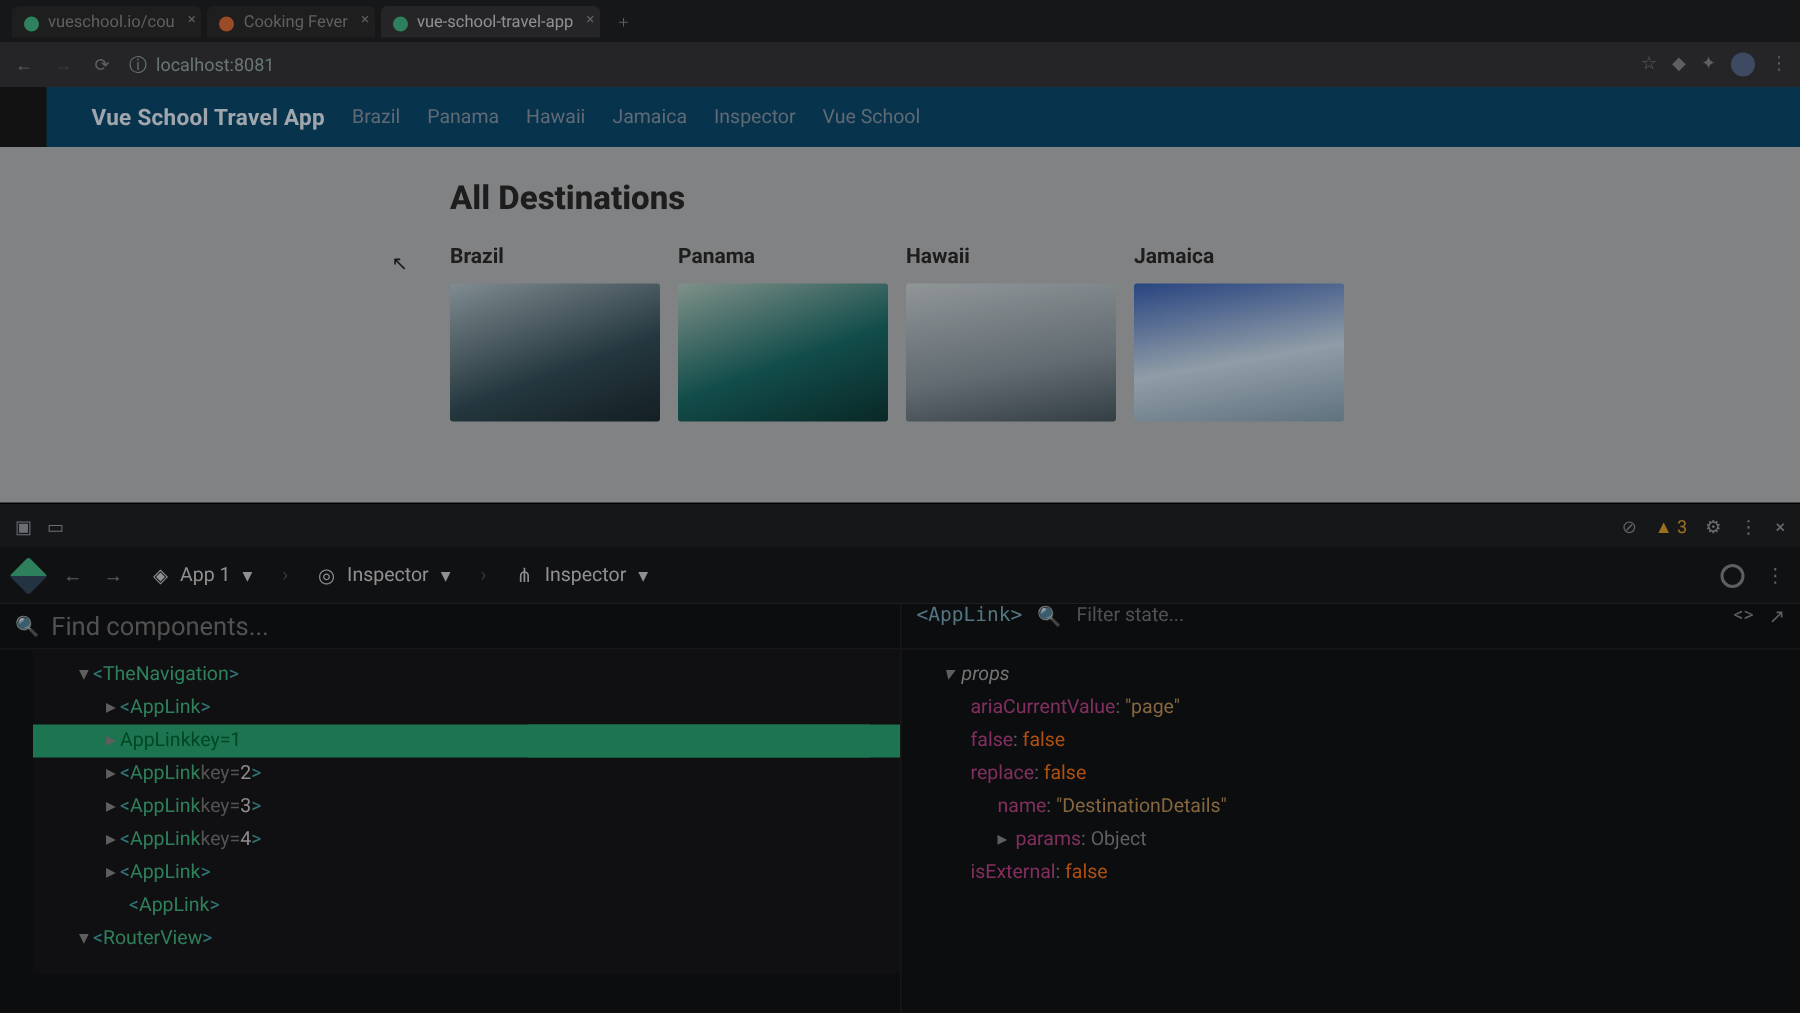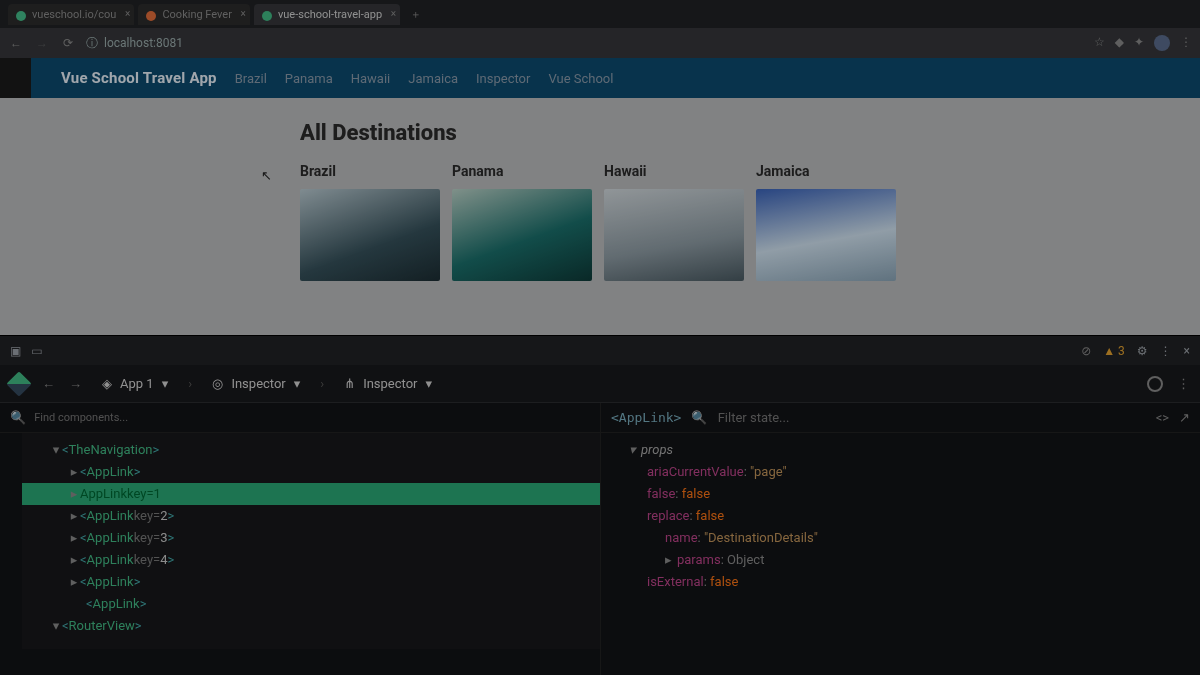--- a/index.html
+++ b/index.html
@@ -71,21 +71,21 @@
   .row .keynum { color:#c9c9c9; }
   .row.ind1 { padding-left:46px; }
   .row.ind2 { padding-left:64px; }
   .row.sel { background:#2aa775; color:#08261a; }
   .row.sel .accent, .row.sel .key, .row.sel .keynum { color:#063; }
   .row.selbar { position:relative; }
   .row.selbar::after { content:""; position:absolute; left:330px; right:20px; top:0; bottom:0; background:#2aa775; }
   .treewrap { background:#17181b; margin:0 0 0 22px; padding-bottom:6px; }
 
   .statepane { flex:1; background:#121316; border-left:1px solid #222; }
-  .statehead { height:30px; display:flex; align-items:center; gap:10px; padding:0 10px; color:#bbb; font-size:13px; border-bottom:1px solid #222; }
+  .statehead { height:30px; display:flex; align-items:flex-start; gap:10px; padding:0 10px; color:#bbb; font-size:13px; border-bottom:1px solid #222; }
   .statehead .cname { color:#7ab; font-family:ui-monospace,Menlo,monospace; }
   .state { font-family: ui-monospace, Menlo, Consolas, monospace; font-size:13px; line-height:22px; padding:6px 12px; color:#bbb; }
   .state .k { color:#b48; }
   .state .s { color:#c0935a; }
   .state .b { color:#f97316; }
   .state .o { color:#888; }
   .state .hdr { color:#a6a6a6; }
   .state .ar { color:#888; width:12px; display:inline-block; }
   .sticons { margin-left:auto; display:flex; gap:10px; color:#888; }
   .stline { padding-left:16px;font-style:italic; }
@@ -207,21 +207,21 @@
   <span class="grow"></span>
   <span class="tgt"></span>
   <span style="color:#888">⋮</span>
 </div>
 
 <div class="panes">
 
   <div class="treepane">
     <div class="treesearch">
       <span>🔍</span>
-      <input style="background: transparent; border: 0px; color: rgb(187, 187, 187); outline: none; font-size: 11px; width: 100%;" placeholder="Find components...">
+      <input style="background: transparent; border: 0px; color: rgb(187, 187, 187); outline: none; font-size: 17px; width: 100%;" placeholder="Find components...">
     </div>
     <div class="treewrap">
     <div class="tree">
       <div class="row"><span class="arrow">▾</span> <span class="tag">&lt;</span><span class="accent">TheNavigation</span><span class="tag">&gt;</span></div>
       <div class="row ind1"><span class="arrow">▸</span> <span class="tag">&lt;</span><span class="accent">AppLink</span><span class="tag">&gt;</span></div>
       <div class="row ind1 sel selbar"><span class="arrow">▸</span>  <span class="accent">AppLink</span> <span class="key">key=</span><span class="keynum">1</span></div>
       <div class="row ind1"><span class="arrow">▸</span> <span class="tag">&lt;</span><span class="accent">AppLink</span> <span class="key">key=</span><span class="keynum">2</span><span class="tag">&gt;</span></div>
       <div class="row ind1"><span class="arrow">▸</span> <span class="tag">&lt;</span><span class="accent">AppLink</span> <span class="key">key=</span><span class="keynum">3</span><span class="tag">&gt;</span></div>
       <div class="row ind1"><span class="arrow">▸</span> <span class="tag">&lt;</span><span class="accent">AppLink</span> <span class="key">key=</span><span class="keynum">4</span><span class="tag">&gt;</span></div>
       <div class="row ind1"><span class="arrow">▸</span> <span class="tag">&lt;</span><span class="accent">AppLink</span><span class="tag">&gt;</span></div>

